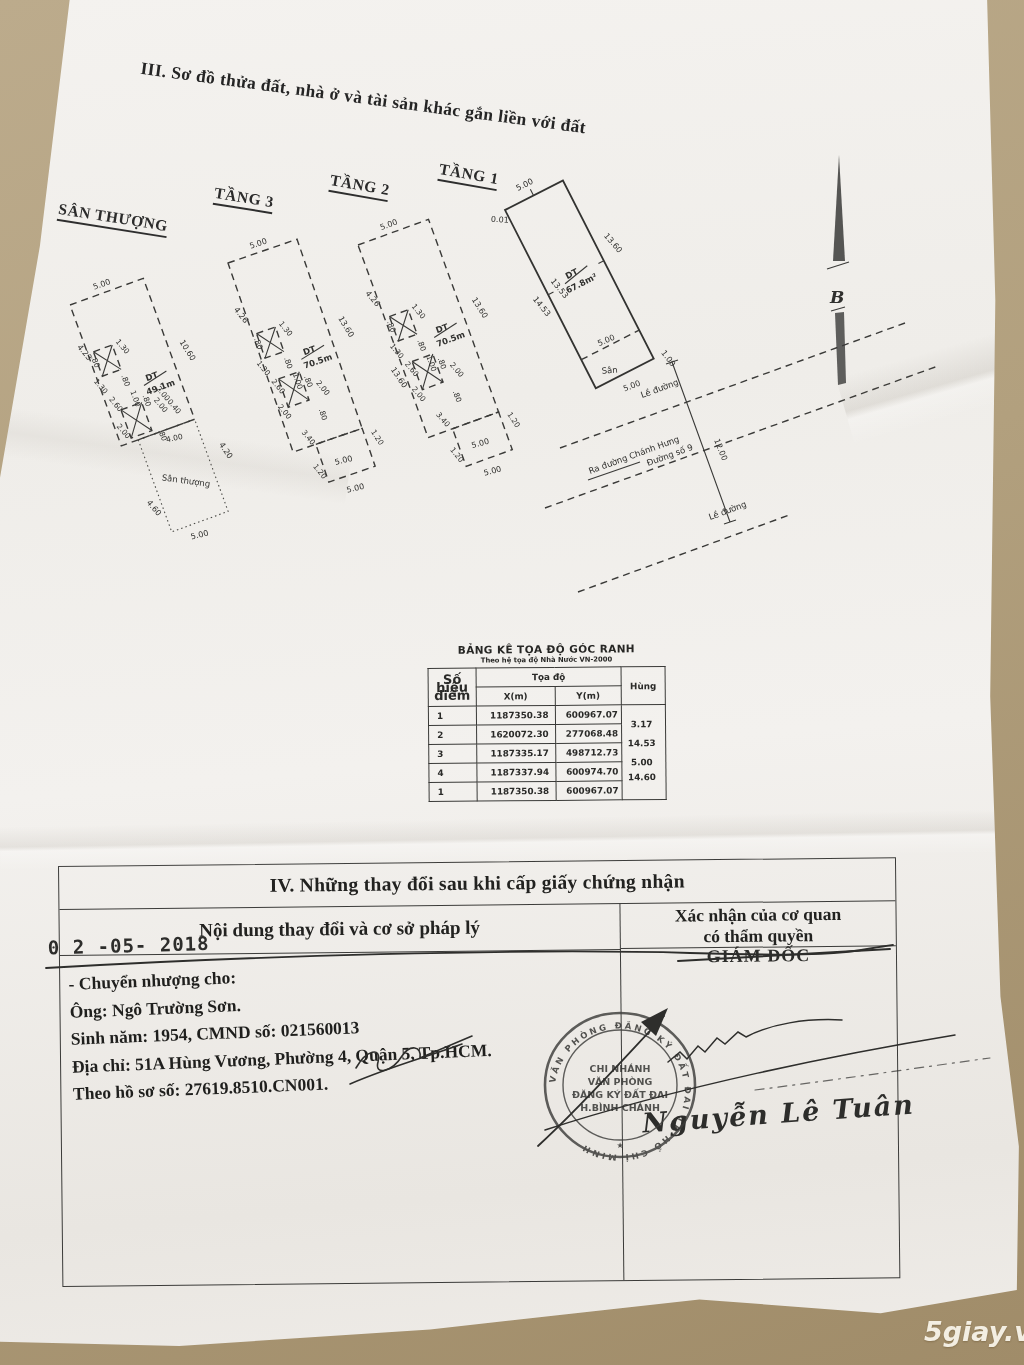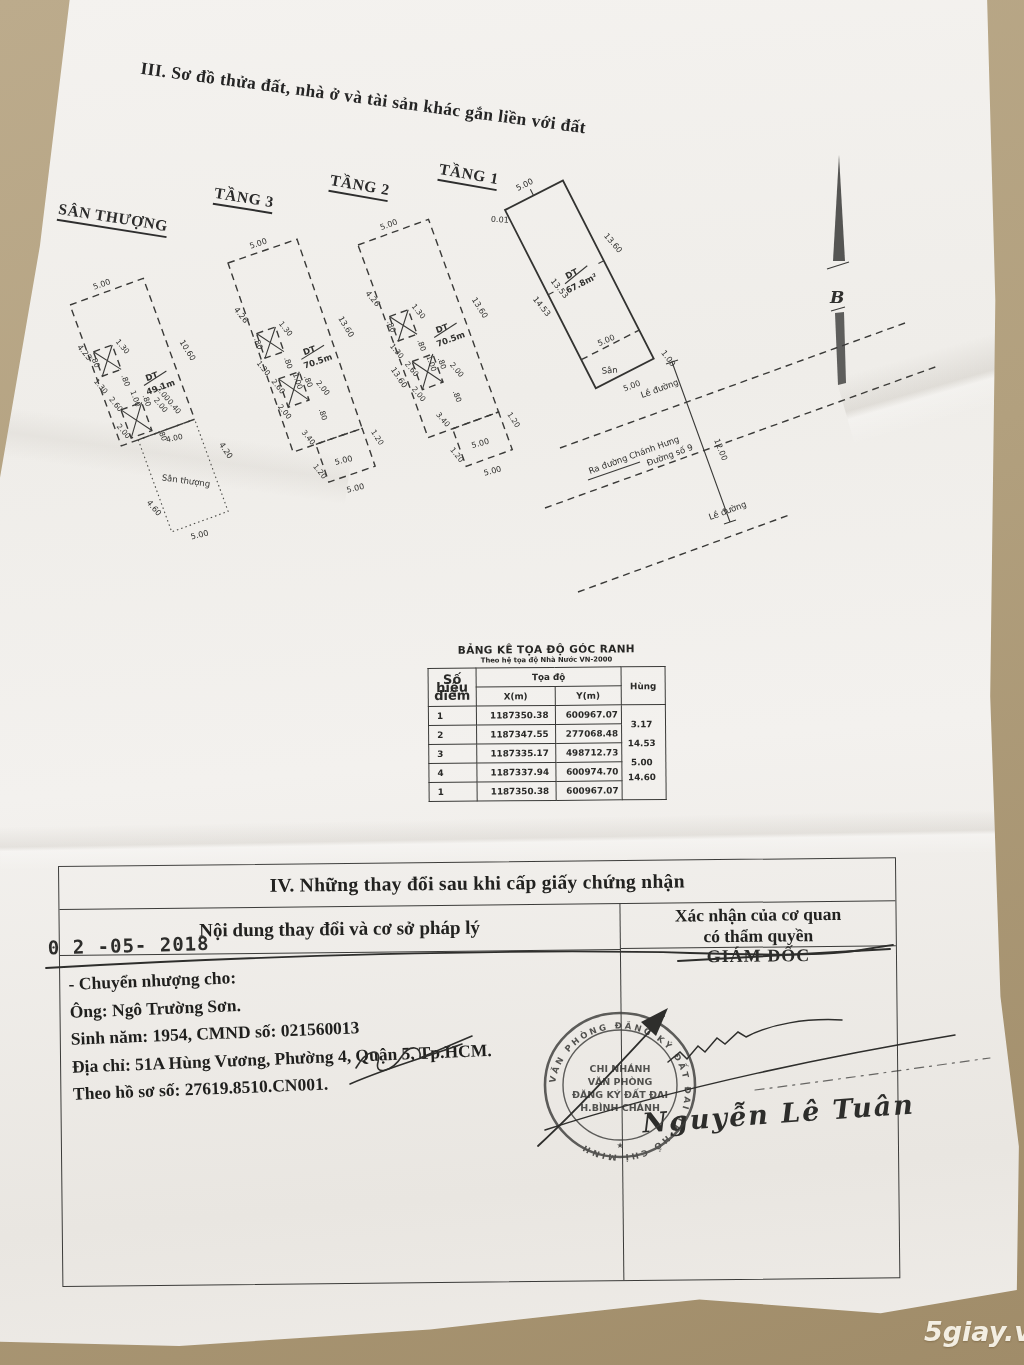--- a/index.html
+++ b/index.html
@@ -253,21 +253,21 @@
         <td class="v">600967.07</td>
         <td rowspan="5" class="edgecell">
           <span style="top:14px">3.17</span>
           <span style="top:33px">14.53</span>
           <span style="top:52px">5.00</span>
           <span style="top:67px">14.60</span>
         </td>
       </tr>
       <tr>
         <td class="p">2</td>
-        <td class="v">1187347.55</td>
+        <td class="v">1620072.30</td>
         <td class="v">277068.48</td>
       </tr>
       <tr>
         <td class="p">3</td>
         <td class="v">1187335.17</td>
         <td class="v">498712.73</td>
       </tr>
       <tr>
         <td class="p">4</td>
         <td class="v">1187337.94</td>

